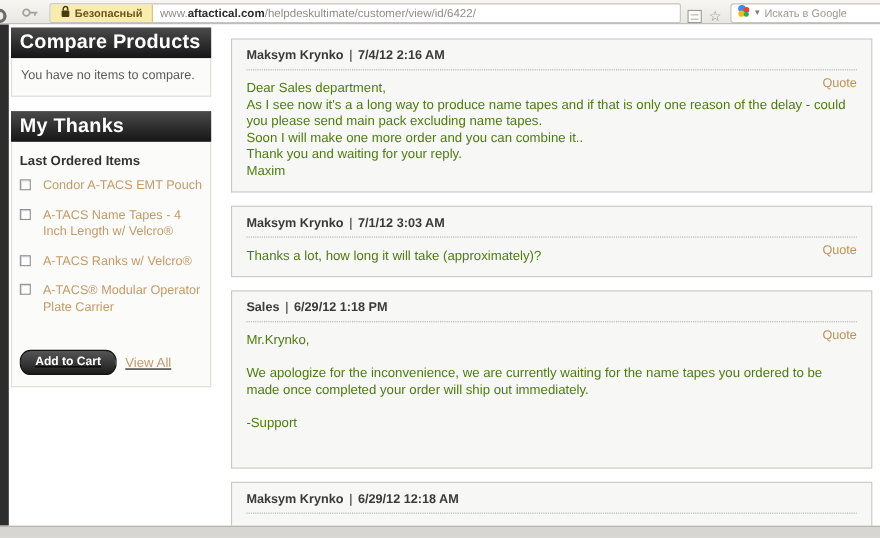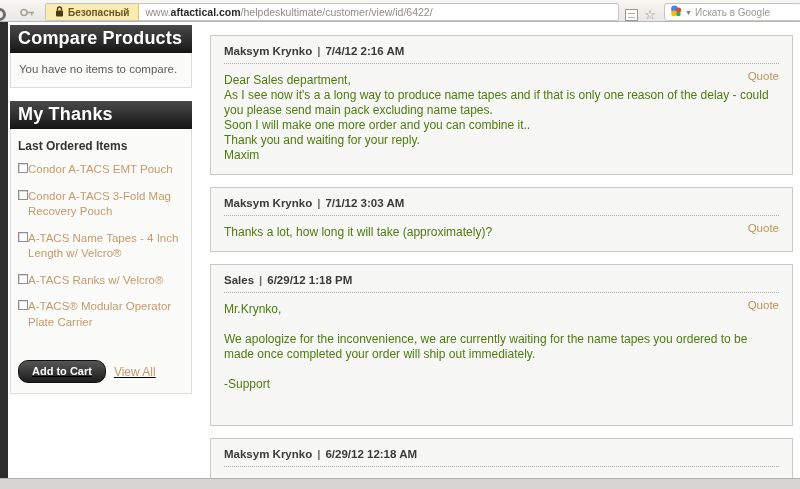--- a/index.html
+++ b/index.html
@@ -59,21 +59,21 @@
   
   .sidebar { position:absolute; left:10px; top:3px; width:182px; }
   .block-title {
     background:linear-gradient(#4a4a4a,#151515); color:#fff;
     font-size:18px; font-weight:bold; padding:3px 8px 4px; letter-spacing:.2px;
   }
   .block-box { background:#fbfbfa; border:1px solid #ddddda; border-top:none; }
   .compare-empty { font-size:11.5px; color:#5b5b5b; padding:10px 8px 12px; }
   .orders-box { padding:8px 7px 10px; margin-bottom:2px; }
   .orders-subtitle { font-size:12px; font-weight:bold; color:#333; margin:2px 0 9px; }
-  .ordered-item { display:flex; gap:0; margin-bottom:11px; align-items:flex-start; }
+  .ordered-item { display:flex; gap:11px; margin-bottom:11px; align-items:flex-start; }
   .cb {
     flex:0 0 auto; width:10px; height:10px; margin-top:1px;
     background:#fff; border:1px solid #8f8f8f; box-shadow:inset 1px 1px 0 #d9d9d9;
   }
   .item-link { font-size:11.5px; line-height:1.35; color:#c59a69; text-decoration:none; cursor:pointer; }
   .btn-row { display:flex; align-items:center; gap:8px; margin-top:30px;text-decoration:underline; }
   .add-to-cart {
     background:linear-gradient(#555,#1c1c1c); color:#fff; border:1px solid #101010;
     border-radius:10px; font-size:11px; font-weight:bold; padding:4px 13px 5px; cursor:pointer;
     font-family:"Liberation Sans", sans-serif;
@@ -150,24 +150,20 @@
     <div class="block-title">My Thanks</div>
     <div class="block-box orders-box">
       <div class="orders-subtitle">Last Ordered Items</div>
 
       <div class="ordered-item">
         <span class="cb"></span>
         <a class="item-link">Condor A-TACS EMT Pouch</a>
       </div>
       <div class="ordered-item">
         <span class="cb"></span>
-        <a class="item-link">Condor A-TACS 3-Fold Mag Recovery Pouch</a>
-      </div>
-      <div class="ordered-item">
-        <span class="cb"></span>
         <a class="item-link">A-TACS Name Tapes - 4 Inch Length w/ Velcro®</a>
       </div>
       <div class="ordered-item">
         <span class="cb"></span>
         <a class="item-link">A-TACS Ranks w/ Velcro®</a>
       </div>
       <div class="ordered-item">
         <span class="cb"></span>
         <a class="item-link">A-TACS® Modular Operator Plate Carrier</a>
       </div>

